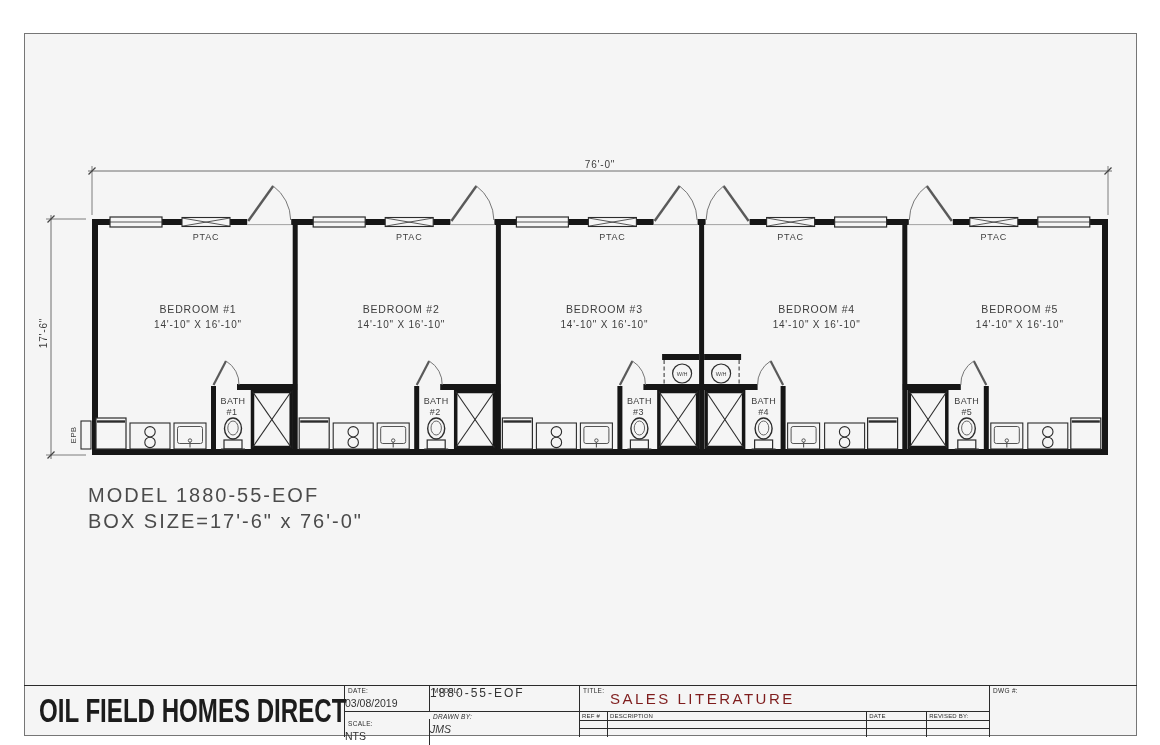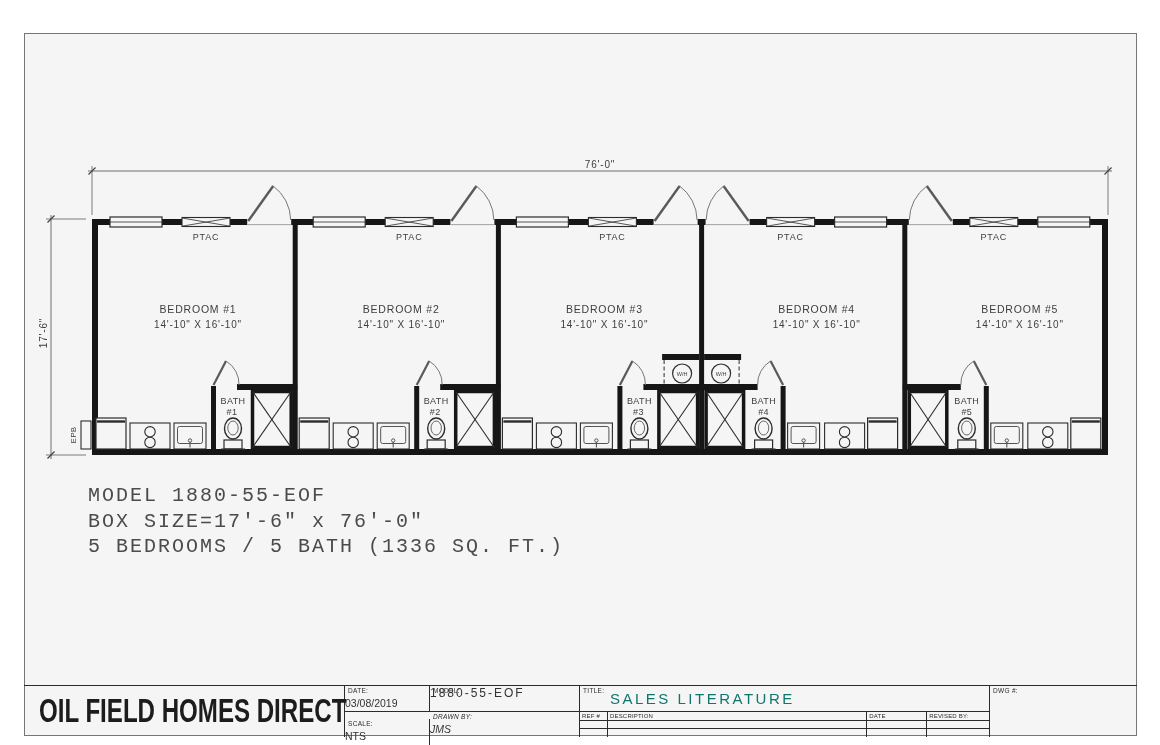--- a/index.html
+++ b/index.html
@@ -4,32 +4,32 @@
 <style>
   html,body{margin:0;padding:0;background:#ffffff;}
   .page{position:relative;width:1160px;height:745px;background:#ffffff;overflow:hidden;
         font-family:"Liberation Sans",sans-serif;}
   .sheet{position:absolute;left:24px;top:33px;width:1113px;height:703px;
          background:#f5f5f5;border:1.5px solid #767676;box-sizing:border-box;}
   svg.plan{position:absolute;left:0;top:0;width:1160px;height:745px;}
   svg.plan text{font-family:"Liberation Sans",sans-serif;fill:#3d3d3d;}
 
   .notes{position:absolute;left:88px;top:483px;font-size:20px;line-height:25.5px;
-         letter-spacing:2px;color:#4b4b4b;white-space:nowrap;font-family:Liberation Mono, monospace;}
+         letter-spacing:2px;color:#4b4b4b;white-space:nowrap;}
 
   .tb{position:absolute;left:24px;top:685px;width:1113px;height:51px;
       border-top:1.5px solid #2b2b2b;box-sizing:border-box;color:#2f2f2f;}
   .cell{position:absolute;box-sizing:border-box;border-color:#2b2b2b;border-style:solid;border-width:0;}
   .cl{position:absolute;top:1px;left:3px;font-size:6.5px;letter-spacing:0.3px;color:#2b2b2b;}
   .cv{position:absolute;left:0;width:100%;top:11px;font-size:10.5px;color:#333;}
   .company-text{position:absolute;left:15px;top:50%;transform:translateY(-52%) scaleX(0.73);
       transform-origin:0 50%;font-size:33px;font-weight:bold;letter-spacing:0px;
       color:#1c1c1c;white-space:nowrap;}
   .model-v{top:0;font-size:12px;letter-spacing:2px;}
-  .title-v{position:absolute;left:30px;top:4px;font-size:15px;letter-spacing:2.5px;color:#0f766e;}
+  .title-v{position:absolute;left:30px;top:4px;font-size:15px;letter-spacing:2.5px;color:#7f1d1d;}
   .rev{position:absolute;left:0;top:0;width:100%;height:100%;}
   .rev .r{display:flex;}
   .rev .c{box-sizing:border-box;border-right:1px solid #2b2b2b;border-bottom:1px solid #2b2b2b;
           font-size:6px;letter-spacing:0.2px;padding:1px 0 0 2px;overflow:hidden;color:#2b2b2b;}
   .rev .c:last-child{border-right:0;}
   .rev .r:last-child .c{border-bottom:0;}
 </style>
 </head>
 <body>
 
@@ -253,21 +253,20 @@
       </g>
       <g>
         <rect x="81" y="421" width="10" height="28" fill="#f5f5f5" stroke="#2c2c2c" stroke-width="1.1"></rect>
         <text x="76" y="435" font-size="8" text-anchor="middle" letter-spacing="0.4" transform="rotate(-90 76 435)">EPB</text>
       </g>
     </svg>
 
   <div class="notes">
     <div>MODEL 1880-55-EOF</div>
     <div>BOX SIZE=17'-6" x 76'-0"</div>
-    <div>5 BEDROOMS / 5 BATH (1336 SQ. FT.)</div>
   </div>
 
   <div class="tb">
     <div class="cell" style="left:0;top:0;width:321px;height:51px;border-right-width:1px;">
       <div class="company-text">OIL FIELD HOMES DIRECT</div>
     </div>
 
     <div class="cell" style="left:321px;top:0;width:85px;height:25.5px;border-right-width:1px;border-bottom-width:1px;">
       <span class="cl">DATE:</span>
       <span class="cv">03/08/2019</span>

